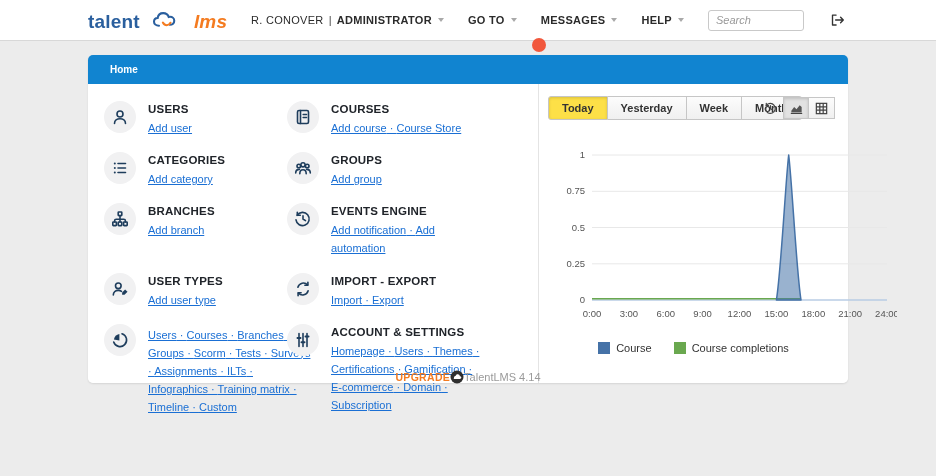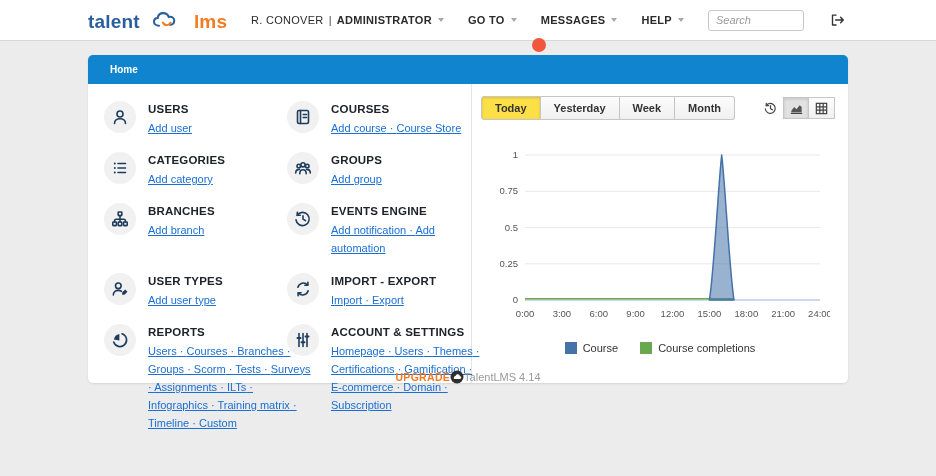--- a/index.html
+++ b/index.html
@@ -11,21 +11,21 @@
     overflow:hidden;
   }
   
   .topbar {
     position:absolute; top:0; left:0; width:936px; height:41px;
     background:#ffffff; border-bottom:1px solid #d8d8d8;
     display:flex; align-items:center; padding:0 90px 0 88px;
   }
   .logo { display:flex; align-items:baseline; gap:12px; cursor:pointer; }
   .logo .t1 { font-size:19px; font-weight:bold; color:#2a5f9e; letter-spacing:.2px;}
-  .logo .t2 { font-size:19px; font-weight:bold; color:#f47b20; letter-spacing:.2px;}
+  .logo .t2 { font-size:19px; font-weight:bold; color:#f47b20; letter-spacing:.2px;font-style:italic;}
   .logo svg { position:relative; top:3px; margin:0 -1px; }
   .top-nav { margin-left:auto; display:flex; align-items:center; gap:24px; }
   .nav-item { display:flex; align-items:center; font-size:11px; color:#2b2b2b;
               font-weight:bold; letter-spacing:.3px; cursor:pointer; white-space:nowrap; }
   .nav-item .light { font-weight:normal; }
   .nav-item .sep { font-weight:normal; color:#444; padding:0 5px; }
   .caret { width:0; height:0; border-left:3.5px solid transparent;
            border-right:3.5px solid transparent; border-top:4px solid #a9a9a9;
            display:inline-block; margin-left:6px; }
   .search-box { width:96px; height:21px; border:1px solid #c9c9c9; border-radius:3px;
@@ -36,21 +36,21 @@
   
   .card {
     position:absolute; left:88px; top:55px; width:760px;
     border-radius:5px; box-shadow:0 1px 2px rgba(0,0,0,.10);
   }
   .titlebar { height:29px; background:#1184d0; border-radius:5px 5px 0 0;
               color:#fff; font-size:10px; font-weight:bold;
               line-height:29px; padding-left:22px; }
   .card-body { display:flex; background:#fff; height:299px; border-radius:0 0 5px 5px; }
   
-  .menu { width:384px; border-right:1px solid #e4e4e4;
+  .menu { width:451px; border-right:1px solid #e4e4e4;
           padding:17px 0 0 16px;
           display:grid; grid-template-columns:183px 180px; align-content:start; }
   .menu-item { display:flex; gap:12px; margin-bottom:15px; cursor:pointer; }
   .icon-circle { width:32px; height:32px; border-radius:50%; background:#f1f1f2;
                  display:flex; align-items:center; justify-content:center; flex:none; }
   .icon-circle svg { stroke:#1e3d5c; fill:none; stroke-width:1.6;
                      stroke-linecap:round; stroke-linejoin:round; }
   .mi-text { padding-top:2px; }
   .mi-title { font-size:11.5px; font-weight:bold; color:#20242a; letter-spacing:.2px;
               margin-bottom:4px; white-space:nowrap; }
@@ -268,21 +268,20 @@
       </div>
 
       <div class="menu-item">
         <span class="icon-circle">
           <svg width="20" height="20" viewBox="0 0 20 20">
             <path d="M12 3.7a6.6 6.6 0 1 1-8.3 8.3"></path>
             <path d="M9.4 10.6V3.9a6.7 6.7 0 0 0-5.5 5.5z" fill="#1e3d5c" stroke="none"></path>
           </svg>
         </span>
         <div class="mi-text">
-          <div class="mi-title">REPORTS</div>
           <div class="mi-links">
             <a>Users</a><a>Courses</a><a>Branches</a><a>Groups</a><a>Scorm</a><a>Tests</a><a>Surveys</a><a>Assignments</a><a>ILTs</a><a>Infographics</a><a>Training matrix</a><a>Timeline</a><a>Custom</a>
           </div>
         </div>
       </div>
 
       <div class="menu-item">
         <span class="icon-circle">
           <svg width="20" height="20" viewBox="0 0 20 20">
             <path d="M6 3.5v13M10 3.5v13M14 3.5v13"></path>

